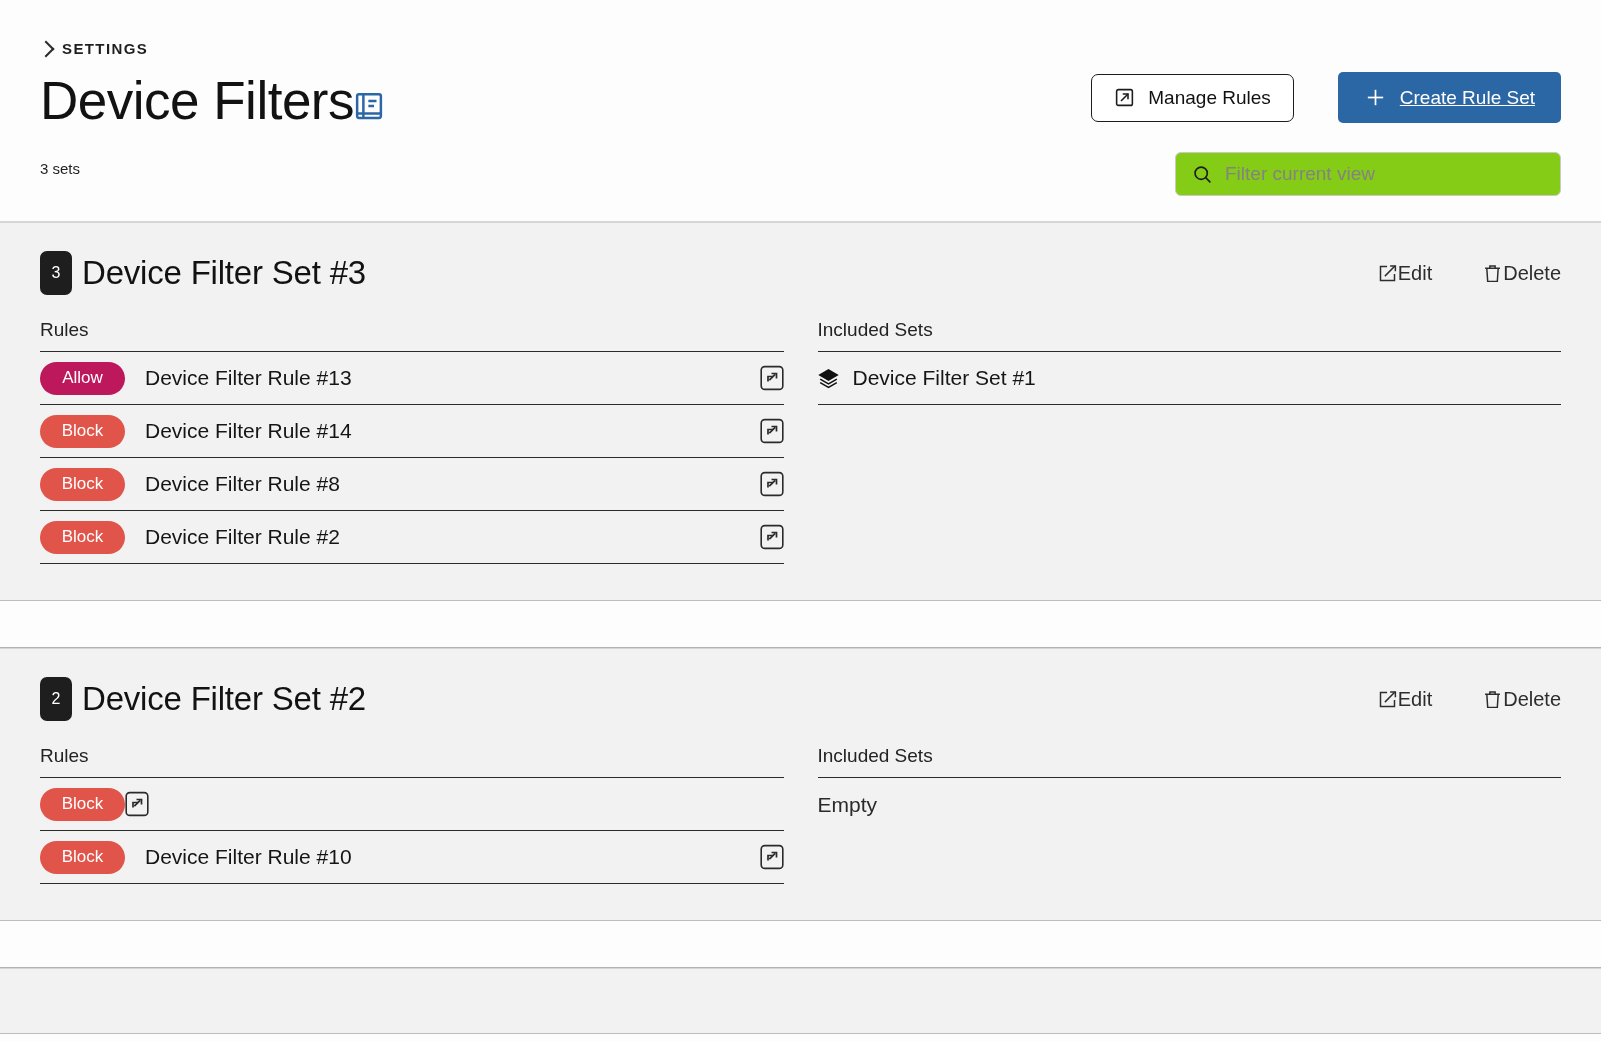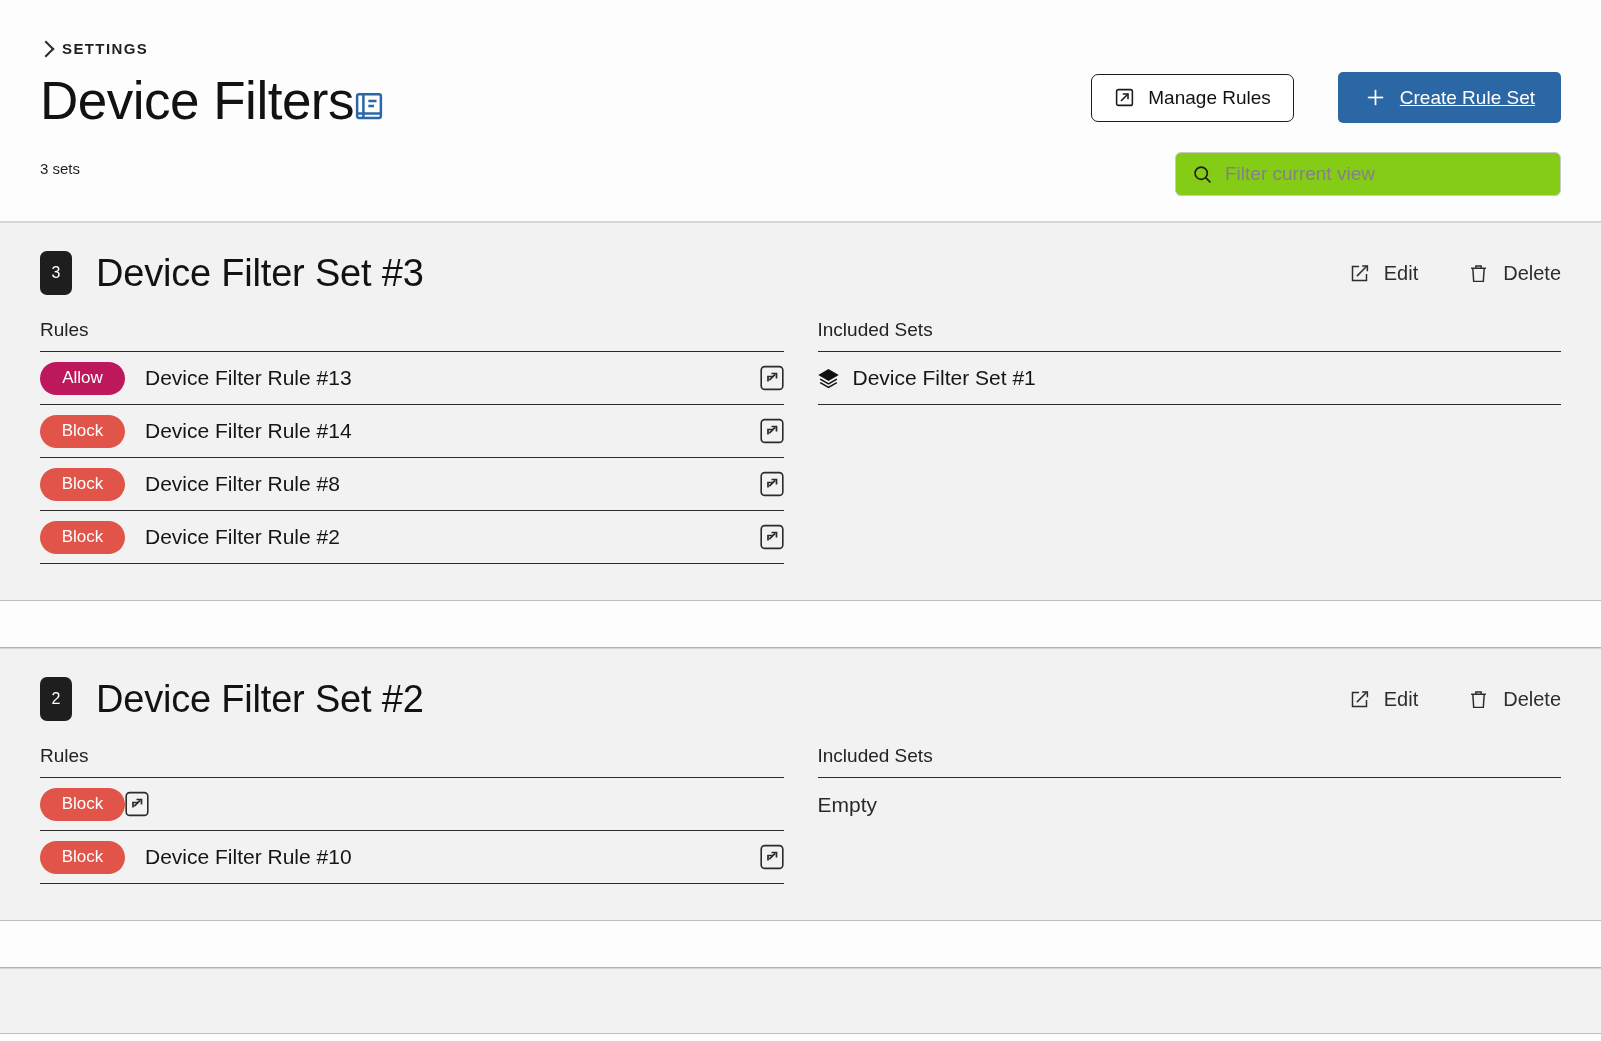--- a/index.html
+++ b/index.html
@@ -103,30 +103,30 @@
   }
   .set-badge {
     width: 32px; height: 44px;
     background: #1e1e1e; color: #fff;
     border-radius: 7px;
     display: flex; align-items: center; justify-content: center;
     font-size: 16px; font-weight: 500;
     flex: none;
   }
   .set-name {
-    font-size: 38px; font-weight: 400; color: #121212;
-    margin-left: 24px; letter-spacing: -0.2px;
+    font-size: 33px; font-weight: 400; color: #121212;
+    margin-left: 10px; letter-spacing: -0.2px;
   }
   .set-actions {
     position: absolute; right: 0; top: 0;
     display: flex; align-items: center; gap: 50px;
     height: 44px;
   }
   .set-action {
-    display: inline-flex; align-items: center; gap: 14px;
+    display: inline-flex; align-items: center; 
     font-size: 20px; color: #2d2d2d; cursor: pointer;
   }
 
   .columns { display: flex; gap: 34px; }
   .col { flex: 1 1 0; min-width: 0; }
   .col-label {
     font-size: 19px; color: #232323;
     padding-bottom: 10px;
     border-bottom: 1.6px solid #2b2b2b;
   }

